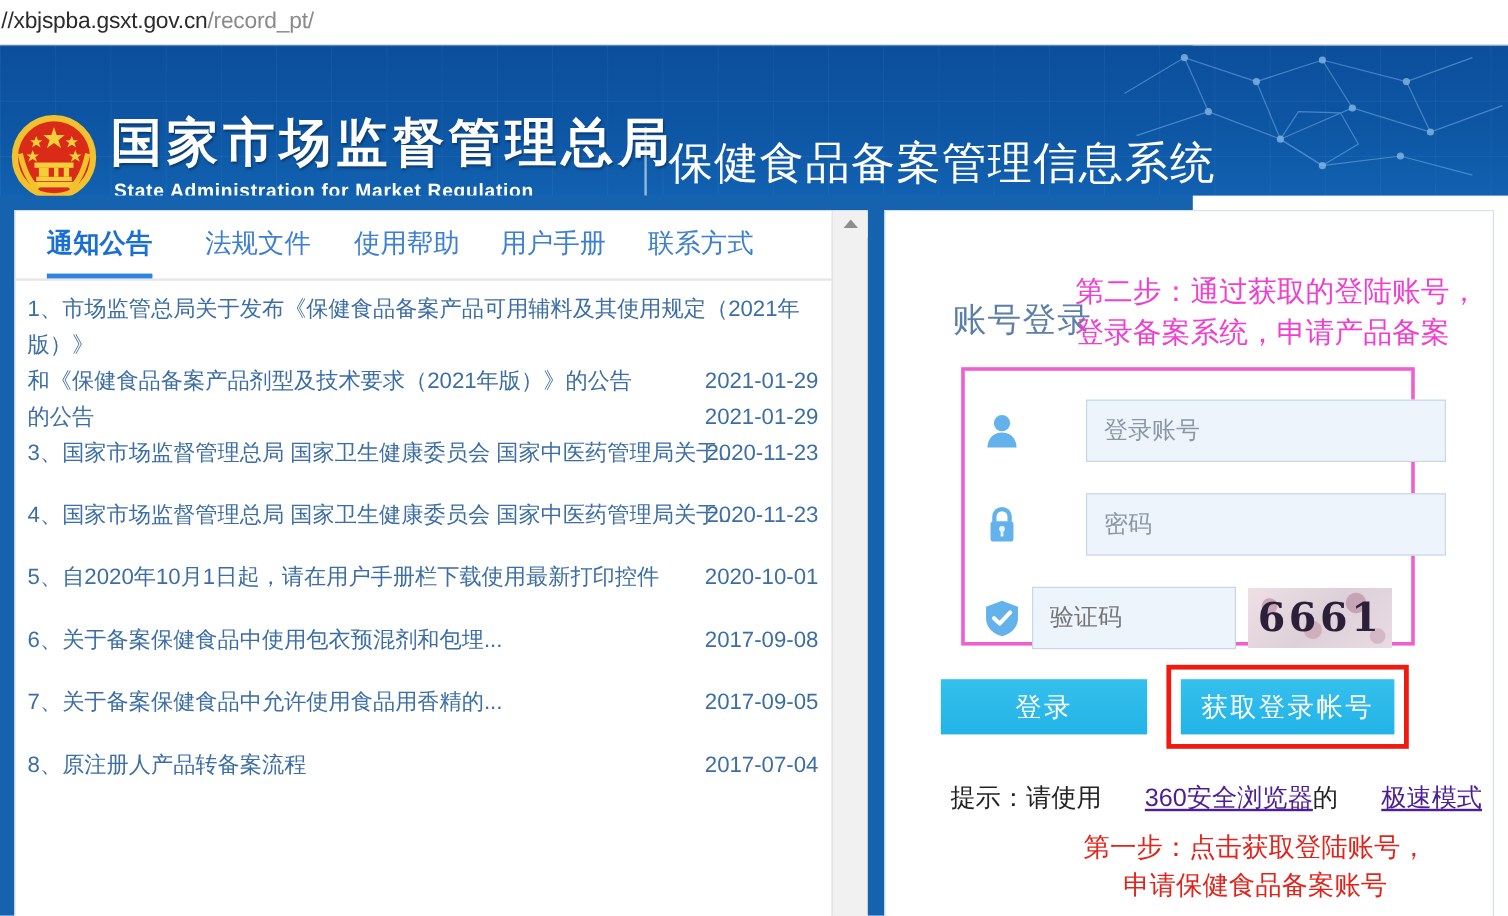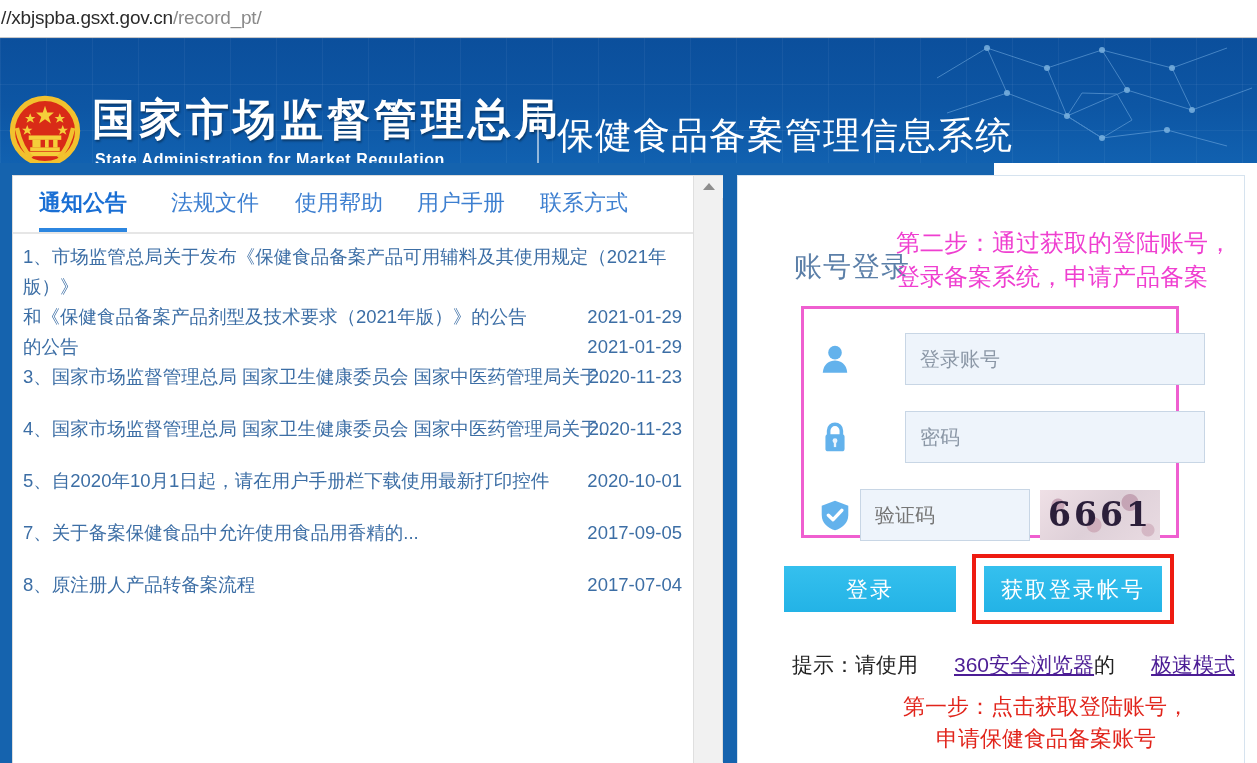--- a/index.html
+++ b/index.html
@@ -326,20 +326,24 @@
       <div class="news-item spaced">
         <span class="title"><span>4、</span><span>国家市场监督管理总局 国家卫生健康委员会 国家中医药管理局关于...</span></span>
         <span class="date">2020-11-23</span>
       </div>
 
       <div class="news-item spaced">
         <span class="title"><span>5、</span><span>自2020年10月1日起，请在用户手册栏下载使用最新打印控件</span></span>
         <span class="date">2020-10-01</span>
       </div>
 
+      <div class="news-item spaced">
+        <span class="title"><span>6、</span><span>关于备案保健食品中使用包衣预混剂和包埋...</span></span>
+        <span class="date">2017-09-08</span>
+      </div>
 
       <div class="news-item spaced">
         <span class="title"><span>7、</span><span>关于备案保健食品中允许使用食品用香精的...</span></span>
         <span class="date">2017-09-05</span>
       </div>
 
       <div class="news-item spaced">
         <span class="title"><span>8、</span><span>原注册人产品转备案流程</span></span>
         <span class="date">2017-07-04</span>
       </div>

